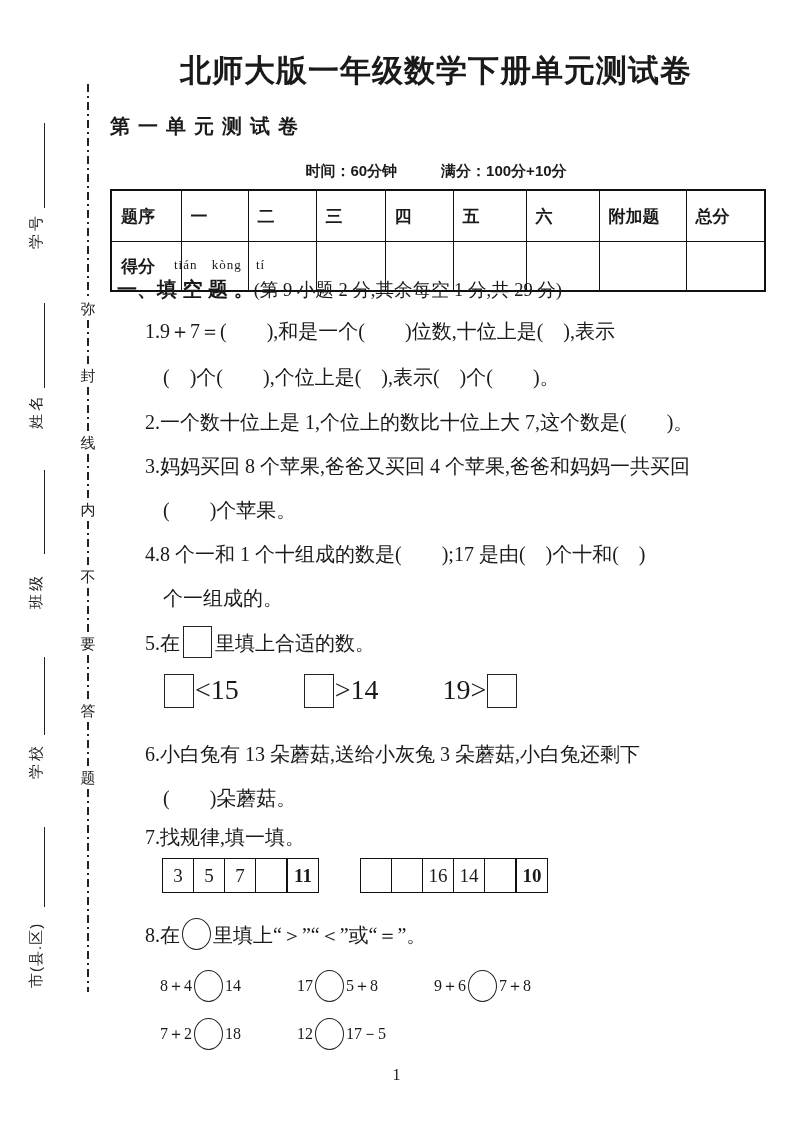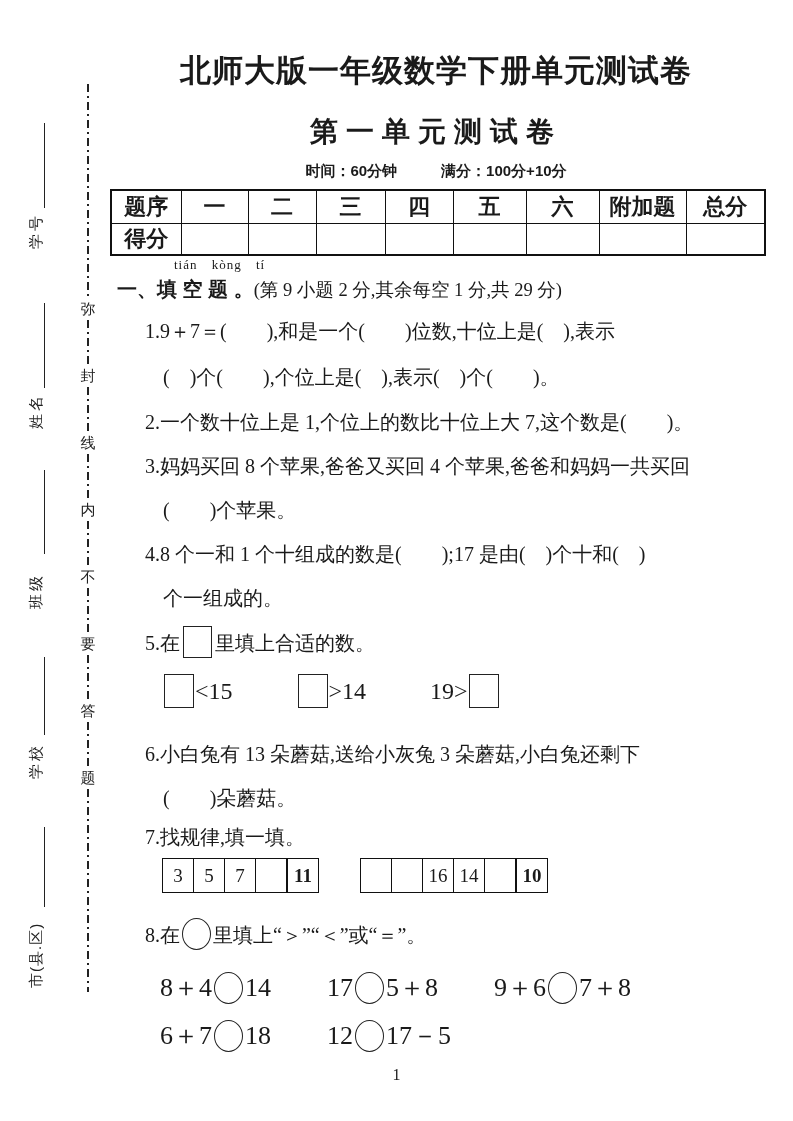--- a/index.html
+++ b/index.html
@@ -21,60 +21,60 @@
 
   
   .side-line { position:absolute; left:44px; width:0; border-left:1.5px solid #222; }
   .side-label { position:absolute; left:27px; white-space:nowrap;
     font-family:"Liberation Sans", sans-serif; font-size:15px; letter-spacing:3px; color:#222;
     transform-origin:0 0; transform:rotate(-90deg); }
 
   
   .title { left:110px; top:50px; width:652px; text-align:center;
     font-family:"Liberation Sans", sans-serif; font-weight:bold; font-size:31px; letter-spacing:1px; }
-  .subtitle { left:110px; top:113px; width:652px; text-align:center;
-    font-family:"Liberation Sans", sans-serif; font-weight:bold; font-size:28px; letter-spacing:8px; }
+  .subtitle { left:110px; top:113px; width:652px; text-align:left;
+    font-family:"Liberation Sans", sans-serif; font-weight:bold; font-size:20px; letter-spacing:8px; }
   .info { left:110px; top:162px; width:652px; text-align:center;
     font-family:"Liberation Sans", sans-serif; font-size:15px; font-weight:600; }
   .info .sep { display:inline-block; width:44px; }
 
   
   .score-table { position:absolute; left:110px; top:189px; border-collapse:collapse;
     table-layout:fixed; width:654px; border:2px solid #111;
     font-family:"Liberation Sans", sans-serif; }
-  .score-table td { border:1px solid #111; text-align:center; font-weight:bold;
-    font-size:22px; padding:0; }
+  .score-table td { border:1px solid #111; font-weight:bold;
+    font-size:17px; padding:9px; }
   .score-table tr.head-row td { height:32px; }
   .score-table tr.score-row td { height:30px; }
 
   
   .pinyin { left:150px; top:257px; font-size:13px; letter-spacing:1px; word-spacing:10px;margin-left:24px; }
   .sec-head { left:117px; top:276px; white-space:nowrap; }
   .sec-head-main { font-family:"Liberation Sans", sans-serif; font-weight:bold; font-size:20px; }
   .sec-head-note { font-size:18.5px; }
 
   
   .q { white-space:nowrap; font-size:20px; line-height:27px; }
 
   .fill-box { display:inline-block; width:27px; height:30px; border:1.5px solid #222;
     vertical-align:-8px; margin:0 3px; background:#fff; }
   .cmp-row { display:flex; gap:64px; }
-  .cmp-item { display:inline-flex; align-items:center; font-size:24px; }
+  .cmp-item { display:inline-flex; align-items:flex-start; font-size:28px; }
   .cmp-item .fill-box { width:28px; height:32px; vertical-align:middle; margin:0 1px; }
 
   .strip { position:absolute; display:flex; border:1.5px solid #111; }
   .strip .cell { width:30px; height:33px; border-left:1px solid #111;
     display:flex; align-items:center; justify-content:center; font-size:19px; }
   .strip .cell:first-child { border-left:none; }
   .strip .cell:last-child { border-left:2.5px solid #111;font-weight:bold; }
 
   .circle { display:inline-block; width:27px; height:30px; border:1.5px solid #222;
     border-radius:50%; margin:0 2px; vertical-align:-8px; background:#fff; }
   .q8row { display:flex; gap:56px; }
-  .q8item { display:inline-flex; align-items:center; font-size:26px; }
+  .q8item { display:inline-flex; align-items:center; font-size:16px; }
 
   .page-num { left:0; top:1066px; width:793px; text-align:center; font-size:16px; }
 </style>
 </head>
 <body>
 
 <div class="abs seal">
   <div class="dash-run r-lead"></div>
   <span class="seal-char">弥</span>
   <div class="dash-run r-gap"></div>
@@ -225,21 +225,21 @@
       <span>5＋8</span>
     </span>
   <span class="q8item">
       <span>9＋6</span>
       <span class="circle"></span>
       <span>7＋8</span>
     </span>
 </div>
 <div class="abs q8row" style="left:160px;top:1018px">
   <span class="q8item">
-      <span>6＋7</span>
+      <span>7＋2</span>
       <span class="circle"></span>
       <span>18</span>
     </span>
   <span class="q8item">
       <span>12</span>
       <span class="circle"></span>
       <span>17－5</span>
     </span>
 </div>
 

